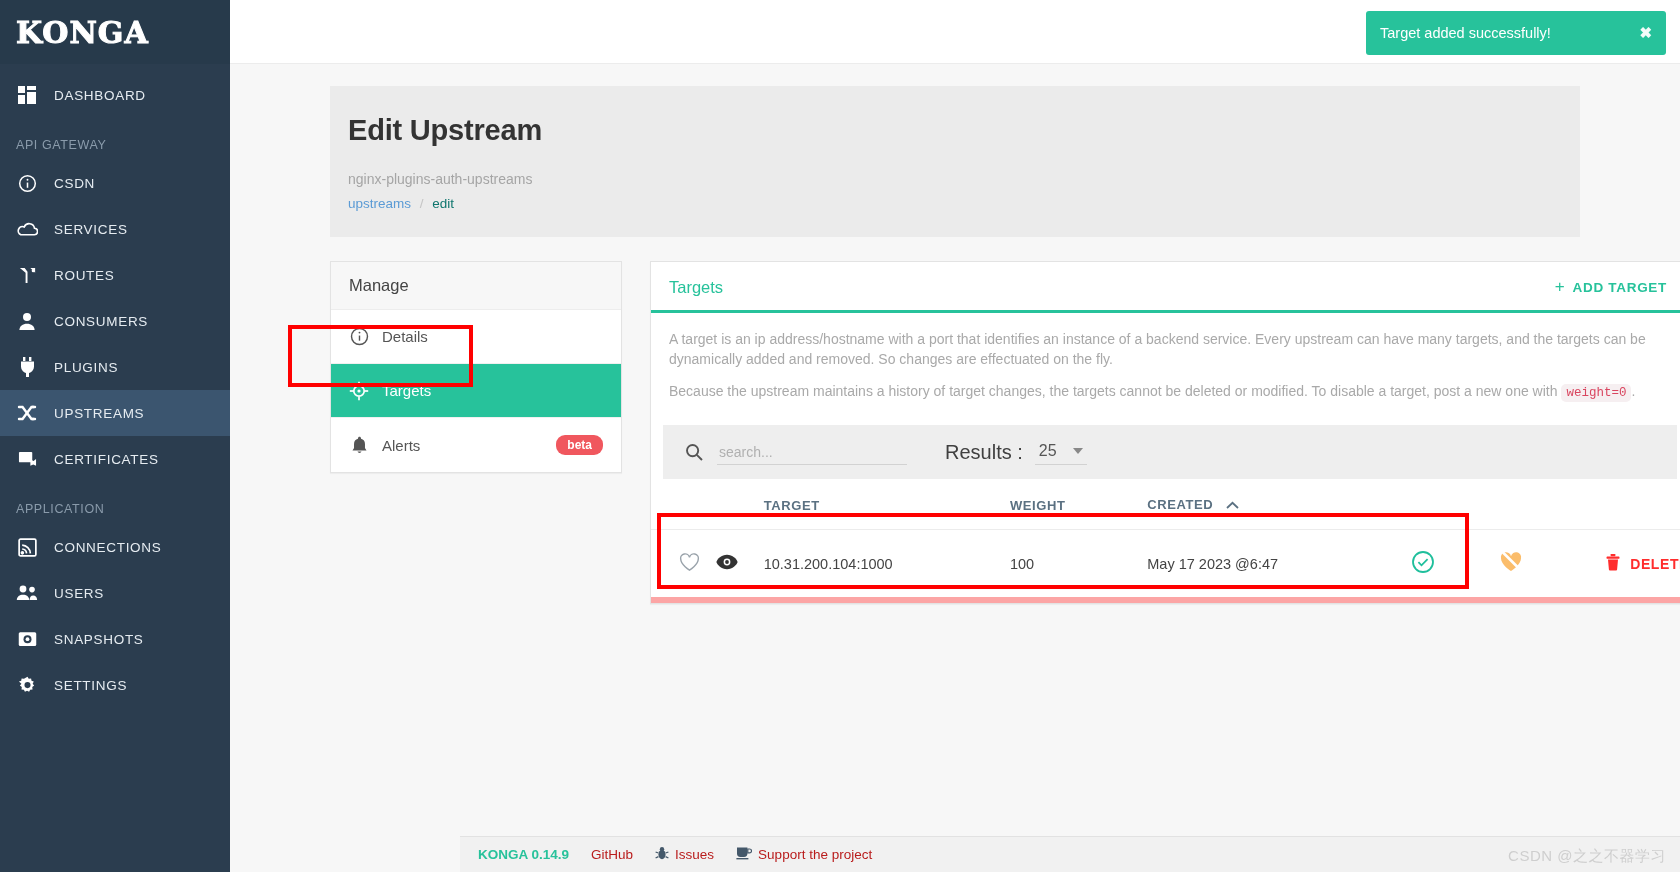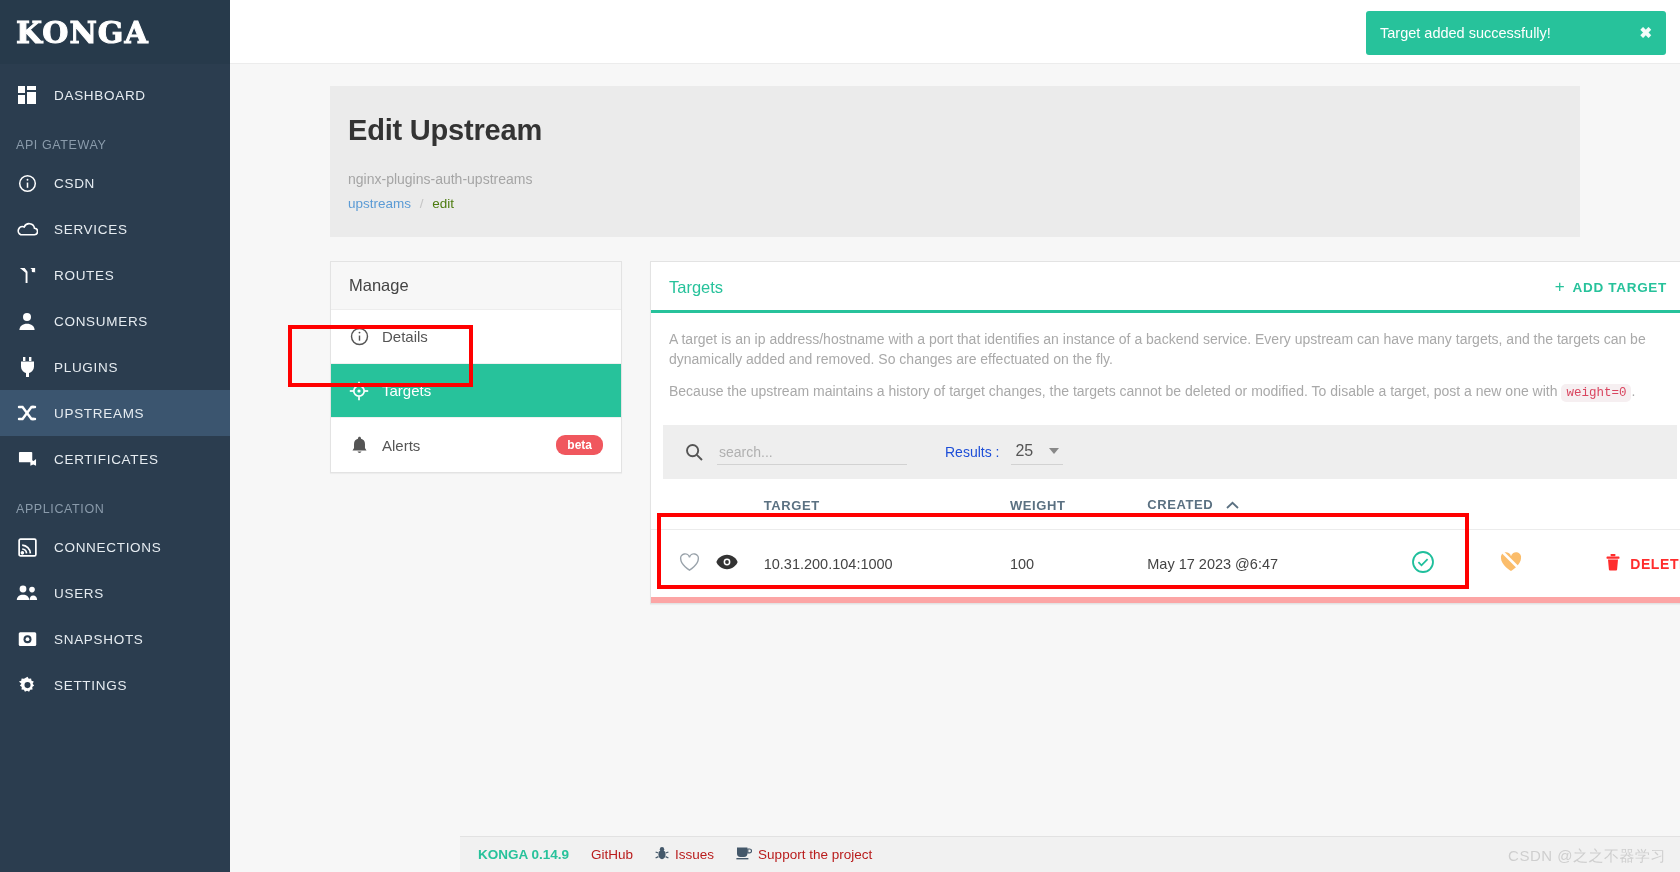--- a/index.html
+++ b/index.html
@@ -66,21 +66,21 @@
   
   .page-head {
     margin:22px 0 0 100px; width:1250px;
     background:#ebebeb; padding:28px 0 26px 18px;
   }
   .page-title { font-size:29px; font-weight:bold; color:#333; letter-spacing:-.2px;}
   .page-sub { font-size:14px; color:#a5a5a5; margin-top:24px; }
   .crumbs { margin-top:9px; font-size:13.5px; }
   .crumbs a { color:#5b9bd5; text-decoration:none; cursor:pointer; }
   .crumbs .sep { color:#c4c4c4; margin:0 5px; }
-  .crumbs .cur { color:#4d7c0f;text-align:right; }
+  .crumbs .cur { color:#0f766e;text-align:right; }
 
   
   .cols { display:flex; margin:24px 0 0 100px; width:1360px; gap:28px; align-items:flex-start; }
 
   .manage-card {
     width:292px; background:#fff; border:1px solid #e3e3e3;
     box-shadow:0 1px 1px rgba(0,0,0,.04);
   }
   .manage-head {
     padding:14px 18px; font-size:16.5px; color:#444;
@@ -127,21 +127,21 @@
   }
   .search-wrap { display:flex; align-items:center; gap:14px; }
   .search-ico { color:#666; display:flex; }
   .search-input {
     width:190px; border:none; border-bottom:1px solid #d2d2d2;
     background:transparent; outline:none;
     font-family:"Liberation Sans", sans-serif; font-size:14px; color:#555;
     padding:4px 2px;
   }
   .search-input::placeholder { color:#b0b0b0; }
-  .results-lbl { margin-left:38px; color:#1d4ed8; font-size:14px; }
+  .results-lbl { margin-left:38px; color:#404040; font-size:20px; }
   .results-sel {
     margin-left:12px; display:flex; align-items:center; gap:16px;
     border-bottom:1px solid #d2d2d2; padding:2px 4px 4px 4px; cursor:pointer;
   }
   .results-val { color:#555; font-size:16px; }
   .caret { width:0;height:0;border-left:5px solid transparent;border-right:5px solid transparent;border-top:6px solid #888; }
 
   table.tg { width:100%; border-collapse:collapse; }
   table.tg th {
     text-align:left; color:#4a6versus; }

